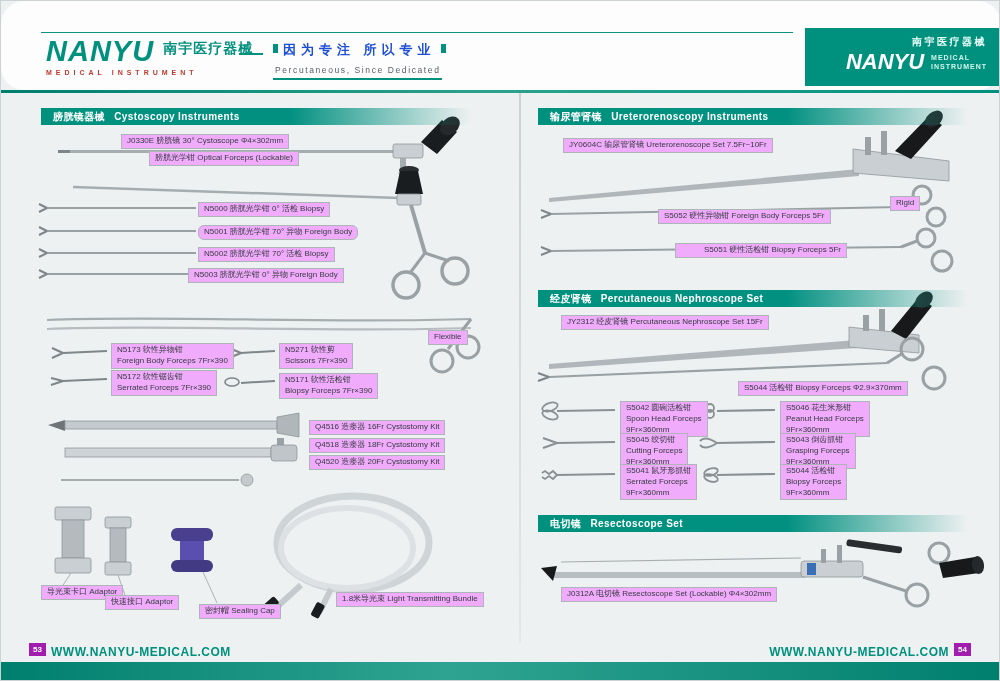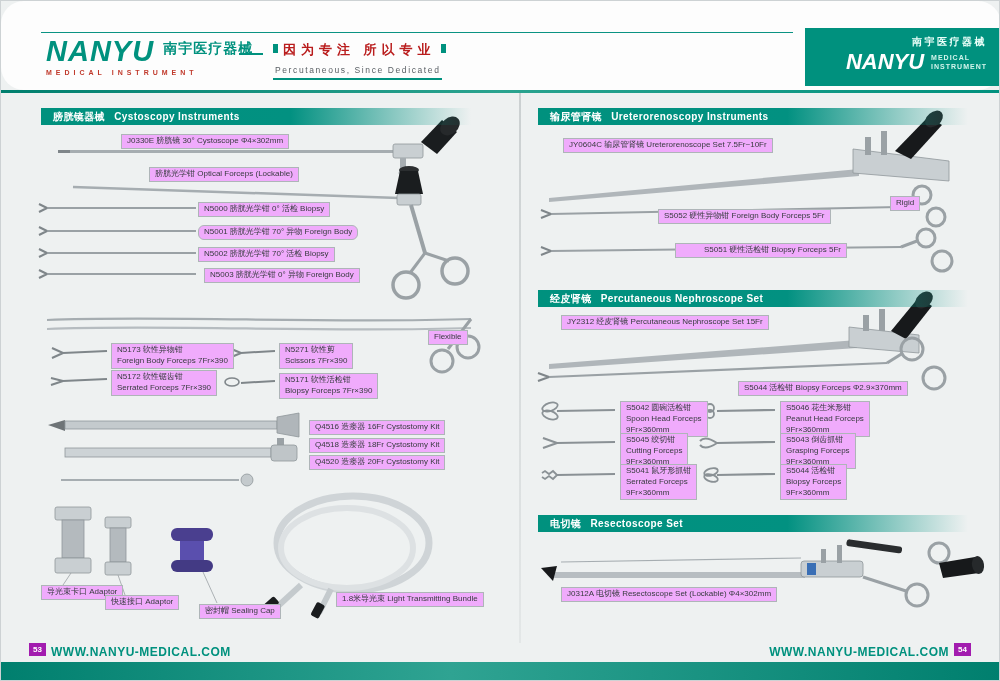--- a/index.html
+++ b/index.html
@@ -10,21 +10,21 @@
   
   .hdr { position:absolute; left:0; top:0; width:1000px; height:89px; background:#fdfdfd;border-radius:23px; }
   .hdr-rule-top { position:absolute; left:40px; top:31px; width:752px; height:1px; background:#0a9383; }
   .logo { position:absolute; left:45px; top:36px; }
   .logo-row { display:flex; align-items:flex-start; gap:9px; }
   .logo-name { font-size:29px; font-weight:bold; font-style:italic; color:#00917e; letter-spacing:1px; line-height:1; }
   .logo-cn { font-size:14px; font-weight:bold; color:#00917e; margin-top:3px; letter-spacing:1px; }
   .logo-sub { font-size:7px; letter-spacing:4px; color:#c0392b; margin-top:3px; font-weight:bold; }
   .hdr-dash { position:absolute; left:238px; top:52px; width:24px; height:2px; background:#00917e; }
   .slogan { position:absolute; left:272px; top:40px; }
-  .slogan-cn { font-size:13px; font-weight:bold; color:#b91c1c; letter-spacing:5px; position:relative; padding:0 10px; }
+  .slogan-cn { font-size:13px; font-weight:bold; color:#1d4ed8; letter-spacing:5px; position:relative; padding:0 10px; }
   .slogan-cn::before, .slogan-cn::after { content:""; position:absolute; top:3px; width:5px; height:9px; background:#00917e; }
   .slogan-cn::before { left:0; } .slogan-cn::after { right:0; }
   .slogan-en { display:inline-block; font-size:8.5px; color:#5a6065; letter-spacing:1.6px; margin-top:5px; border-bottom:2px solid #00917e; padding:0 2px 3px 2px; }
   .hdr-right { position:absolute; right:0; top:27px; width:196px; height:58px; background:#00917e; color:#fff; padding:7px 14px 0 0; text-align:right; }
   .hdr-right-cn { font-size:10px; letter-spacing:2.5px; font-weight:bold; color:#eafff9; }
   .hdr-right-row { display:flex; justify-content:flex-end; align-items:center; gap:7px; margin-top:2px; }
   .hdr-right-name { font-size:22px; font-weight:bold; font-style:italic; line-height:1; }
   .hdr-right-sub { font-size:7px; color:#d2f5ec; text-align:left; line-height:1.35; font-weight:bold; letter-spacing:1px; }
   .hdr-band { position:absolute; left:0; top:89px; width:1000px; height:3px; background:linear-gradient(90deg,#007f6e,#2aa38f 50%,#00917e); }
 
@@ -261,25 +261,25 @@
       <rect x="846" y="538" width="56" height="7" rx="3" fill="#2a2d2f" transform="rotate(8 846 538)"></rect>
       <line x1="862" y1="576" x2="905" y2="590" stroke="#9aa1a5" stroke-width="3"></line>
       <circle cx="938" cy="552" r="10" fill="none" stroke="#9aa1a5" stroke-width="3"></circle>
       <circle cx="916" cy="594" r="11" fill="none" stroke="#9aa1a5" stroke-width="3"></circle>
       <polygon points="938,562 974,556 978,572 942,577" fill="#17191b"></polygon>
       <ellipse cx="977" cy="564" rx="6" ry="9" transform="rotate(-10 977 564)" fill="#26292b"></ellipse>
     </g>
   </svg>
 
   <div class="lbl" style="left:120px;top:133px;">J0330E 膀胱镜 30°  Cystoscope  Φ4×302mm</div>
-  <div class="lbl" style="left:148px;top:166px;">膀胱光学钳 Optical Forceps (Lockable)</div>
+  <div class="lbl" style="left:148px;top:150px;">膀胱光学钳 Optical Forceps (Lockable)</div>
   <div class="lbl" style="left:197px;top:201px;">N5000 膀胱光学钳  0°  活检 Biopsy</div>
   <div class="lbl" style="left:197px;top:224px;border-radius:6px;">N5001 膀胱光学钳 70°  异物 Foreign Body</div>
   <div class="lbl" style="left:197px;top:246px;">N5002 膀胱光学钳 70°  活检 Biopsy</div>
-  <div class="lbl" style="left:203px;top:267px;">N5003 膀胱光学钳  0°  异物 Foreign Body</div>
+  <div class="lbl" style="left:187px;top:267px;">N5003 膀胱光学钳  0°  异物 Foreign Body</div>
   <div class="lbl" style="left:427px;top:329px;">Flexible</div>
   <div class="lbl" style="left:110px;top:342px;">N5173 软性异物钳
 Foreign Body Forceps 7Fr×390</div>
   <div class="lbl" style="left:110px;top:369px;">N5172 软性锯齿钳
 Serrated Forceps 7Fr×390</div>
   <div class="lbl" style="left:278px;top:342px;">N5271 软性剪
 Scissors 7Fr×390</div>
   <div class="lbl" style="left:278px;top:372px;">N5171 软性活检钳
 Biopsy Forceps 7Fr×390</div>
   <div class="lbl" style="left:308px;top:419px;">Q4516 造瘘器 16Fr Cystostomy Kit</div>

